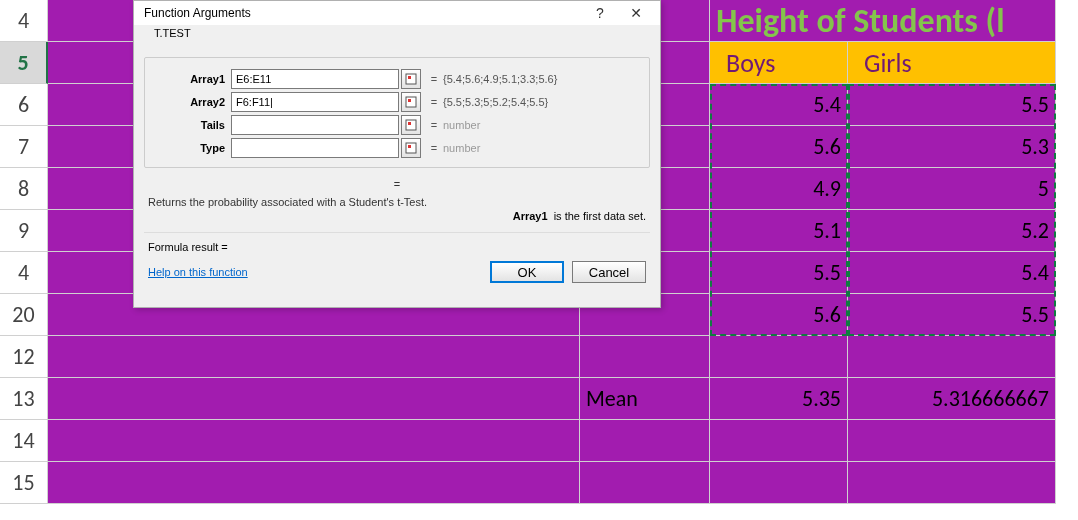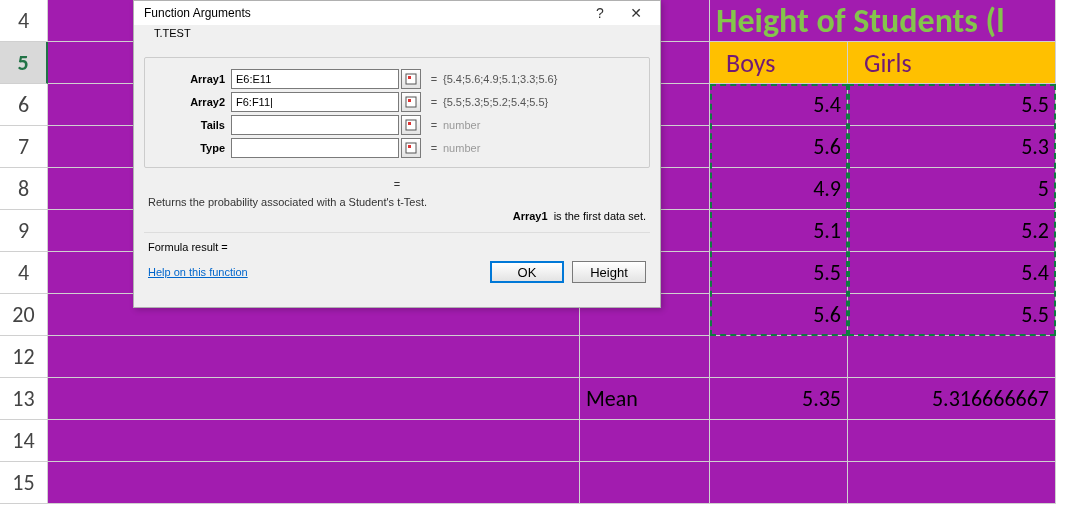--- a/index.html
+++ b/index.html
@@ -386,16 +386,16 @@
     <div class="dlg-desc0">Returns the probability associated with a Student's t-Test.</div>
     <div class="dlg-desc2">
       <span class="b">Array1</span>&nbsp;&nbsp;<span>is the first data set.</span>
     </div>
     <div class="dlg-sep"></div>
     <div class="dlg-result">Formula result =</div>
     <div class="dlg-footer">
       <span class="help">Help on this function</span>
       <span class="spacer"></span>
       <button class="primary">OK</button>
-      <button>Height</button>
+      <button>Cancel</button>
     </div>
   </div>
 </div>
 
 </body></html>

